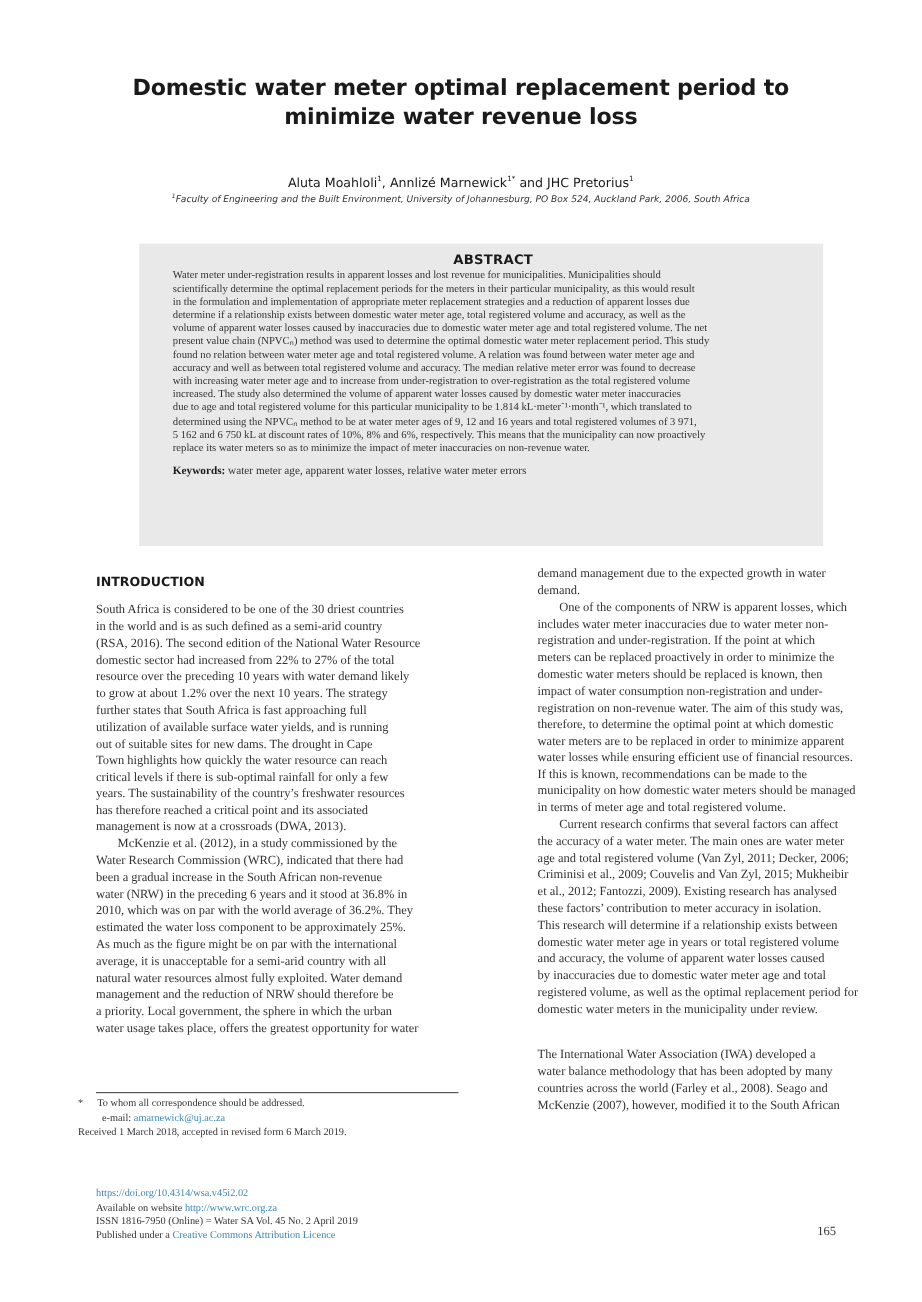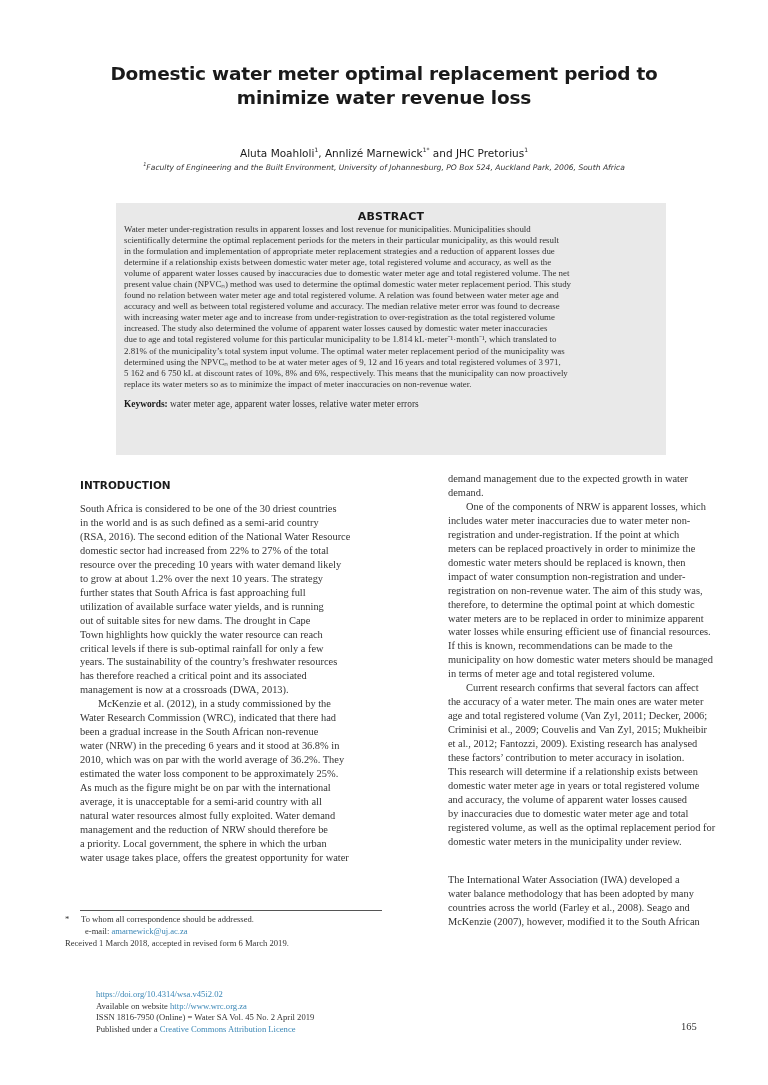--- a/index.html
+++ b/index.html
@@ -7,38 +7,38 @@
 
   #title { position: absolute; left: 80px; top: 62px; width: 608px; text-align: center;
     font-family: "DejaVu Sans", sans-serif; font-weight: bold; font-size: 18.5px; line-height: 24px; color: #1a1a1a; letter-spacing: -0.2px; }
   #authors { position: absolute; left: 80px; top: 146px; width: 608px; text-align: center;
     font-family: "DejaVu Sans", sans-serif; font-size: 10.5px; color: #1a1a1a; }
   #authors sup { font-size: 6px; }
   #affil { position: absolute; left: 80px; top: 161px; width: 608px; text-align: center;
     font-family: "DejaVu Sans", sans-serif; font-style: italic; font-size: 7.6px; color: #333; white-space: nowrap; }
   #affil sup { font-size: 5px; }
 
-  #abstract { position: absolute; left: 116px; top: 203px; width: 550px; height: 252px; background: #e9e9e9; }
+  #abstract { position: absolute; left: 116px; top: 203px; width: 550px; height: 252px; background: #e9e9e9; padding-left: 20px; }
   #abstract-heading { text-align: center; font-family: "DejaVu Sans", sans-serif; font-weight: bold; font-size: 11px; margin-top: 7px; color: #1a1a1a; letter-spacing: 0.2px; }
   #abstract-body { margin: 1px 8px 0 8px; font-family: "Liberation Serif", serif; font-size: 8.9px; line-height: 11.05px; color: #333; text-align: left; }
   #keywords { margin: 9px 8px 0 8px; font-family: "Liberation Serif", serif; font-size: 9.4px; color: #333; }
   #keywords b { color: #1a1a1a; }
 
   .col { position: absolute; font-family: "Liberation Serif", serif; font-size: 10.4px; line-height: 13.95px; color: #333; }
   #col-left { left: 80px; top: 478px; width: 305px; }
   #col-right { left: 400px; top: 472px; width: 305px; margin-left: 48px; }
   .heading { font-family: "DejaVu Sans", sans-serif; font-weight: bold; font-size: 10.5px; color: #1a1a1a; margin: 0; line-height: 14px; }
   .para { margin: 0; }
   .line { display: block; white-space: nowrap; }
 
   #footnote-rule { position: absolute; left: 80px; top: 910px; width: 302px; height: 0; border-top: 1px solid #555; }
   #footnotes { position: absolute; left: 65px; top: 913px; width: 305px; font-family: "Liberation Serif", serif; font-size: 8.6px; line-height: 12.2px; color: #333; }
   .link { color: #3a86b5; }
 
-  #pubinfo { position: absolute; left: 80px; top: 989px; width: 320px; font-family: "Liberation Serif", serif; font-size: 8.6px; line-height: 11.6px; color: #333; margin-left: 16px; }
+  #pubinfo { position: absolute; left: 80px; top: 989px; width: 320px; font-family: "Liberation Serif", serif; font-size: 8.6px; line-height: 11.6px; color: #333; }
   #page-number { position: absolute; left: 681px; top: 1021px; font-family: "Liberation Serif", serif; font-size: 10.5px; color: #333; }
 </style>
 </head>
 <body>
 
 <div id="title">
   <div>Domestic water meter optimal replacement period to</div>
   <div>minimize water revenue loss</div>
 </div>
 
@@ -57,21 +57,20 @@
       <span class="line">scientifically determine the optimal replacement periods for the meters in their particular municipality, as this would result</span>
       <span class="line">in the formulation and implementation of appropriate meter replacement strategies and a reduction of apparent losses due</span>
       <span class="line">determine if a relationship exists between domestic water meter age, total registered volume and accuracy, as well as the</span>
       <span class="line">volume of apparent water losses caused by inaccuracies due to domestic water meter age and total registered volume. The net</span>
       <span class="line">present value chain (NPVCₙ) method was used to determine the optimal domestic water meter replacement period. This study</span>
       <span class="line">found no relation between water meter age and total registered volume. A relation was found between water meter age and</span>
       <span class="line">accuracy and well as between total registered volume and accuracy. The median relative meter error was found to decrease</span>
       <span class="line">with increasing water meter age and to increase from under-registration to over-registration as the total registered volume</span>
       <span class="line">increased. The study also determined the volume of apparent water losses caused by domestic water meter inaccuracies</span>
       <span class="line">due to age and total registered volume for this particular municipality to be 1.814 kL·meter⁻¹·month⁻¹, which translated to</span>
-      <span class="line">2.81% of the municipality’s total system input volume. The optimal water meter replacement period of the municipality was</span>
       <span class="line">determined using the NPVCₙ method to be at water meter ages of 9, 12 and 16 years and total registered volumes of 3 971,</span>
       <span class="line">5 162 and 6 750 kL at discount rates of 10%, 8% and 6%, respectively. This means that the municipality can now proactively</span>
       <span class="line">replace its water meters so as to minimize the impact of meter inaccuracies on non-revenue water.</span>
     </div>
   <div id="keywords">
     <b>Keywords:</b>
     <span>water meter age, apparent water losses, relative water meter errors</span>
   </div>
 </div>
 

